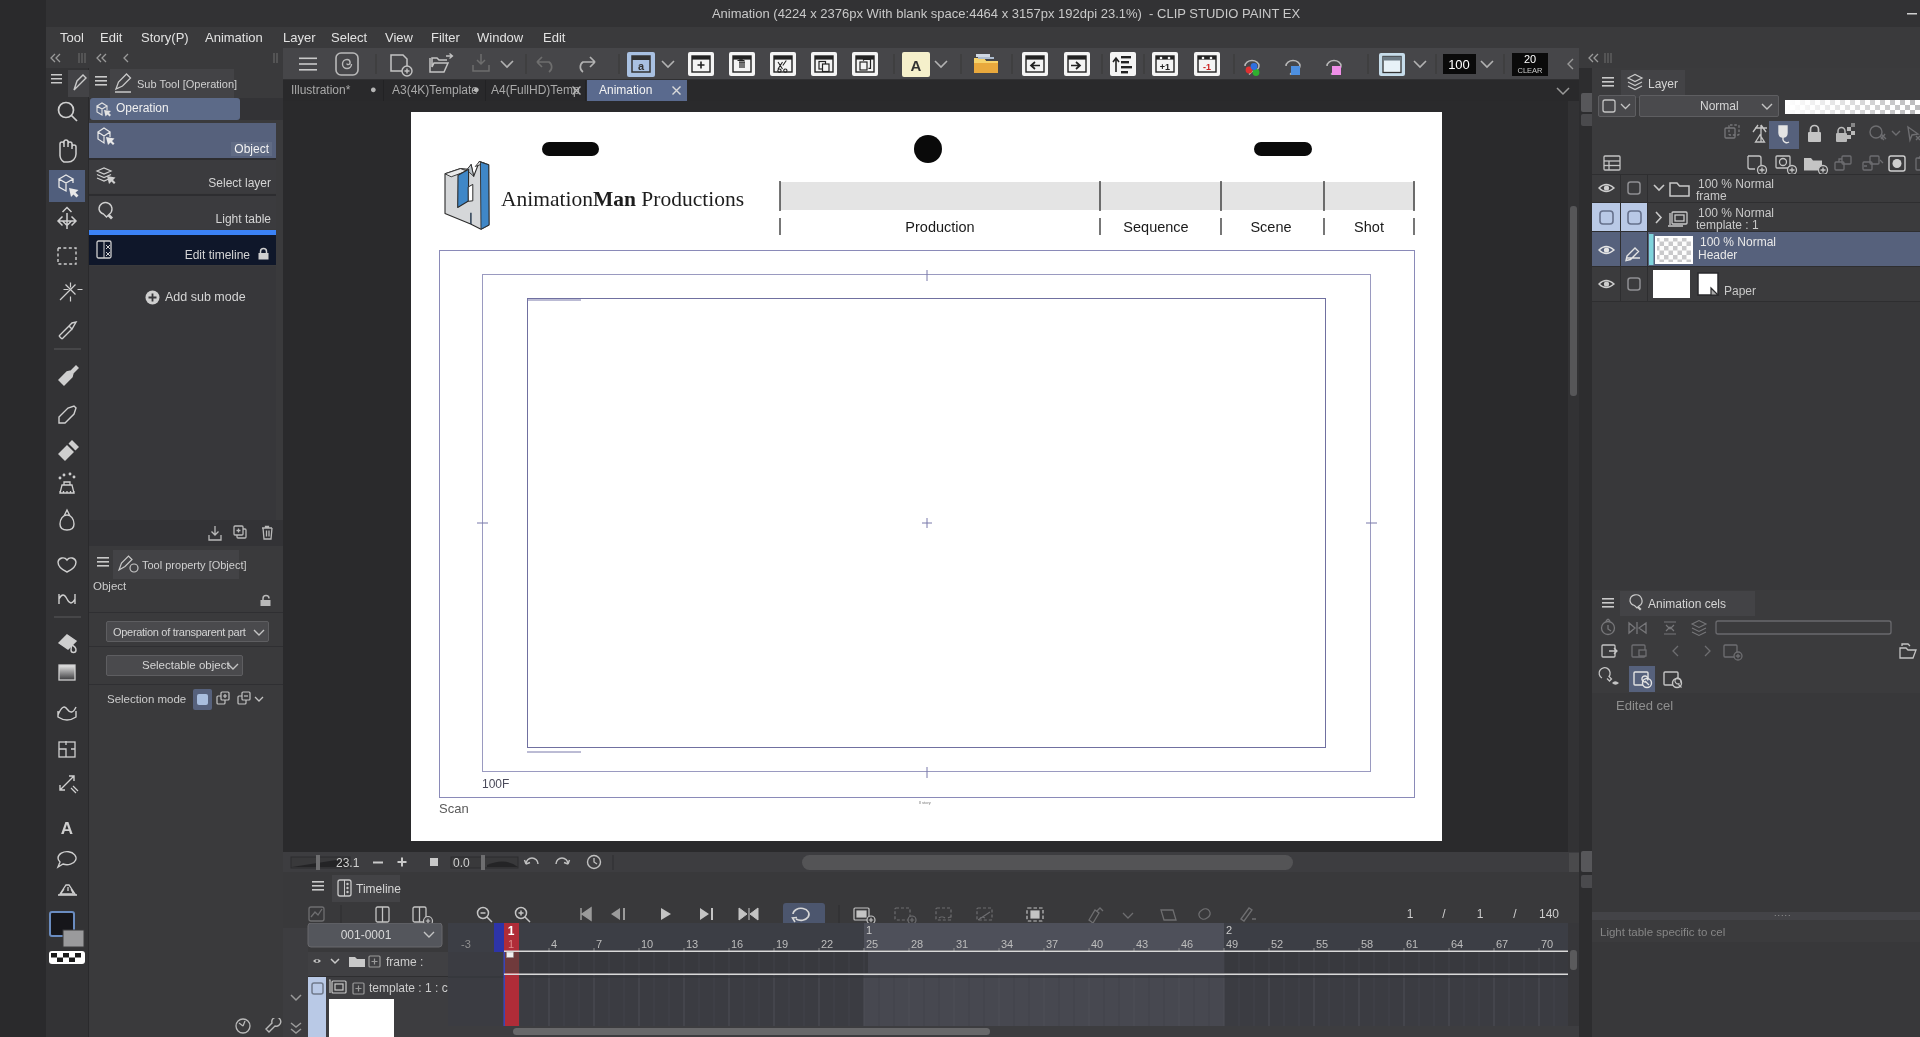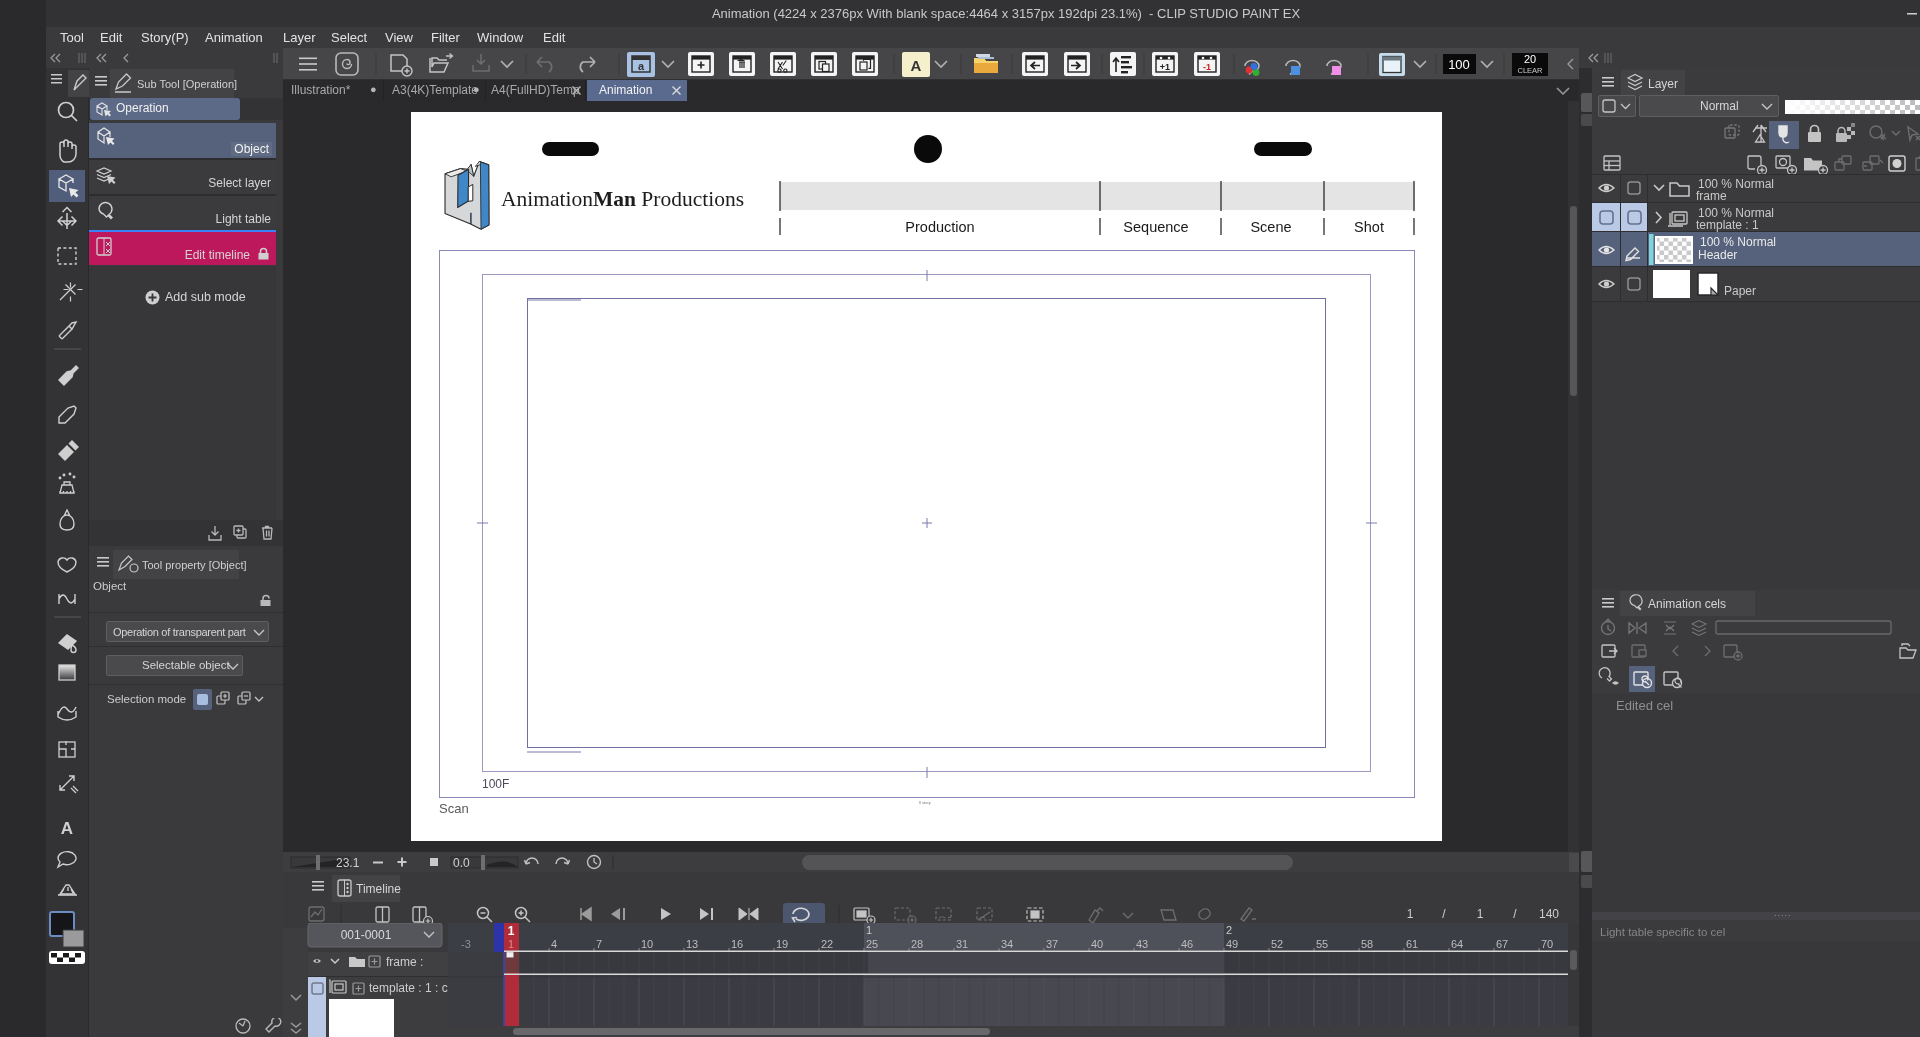--- a/index.html
+++ b/index.html
@@ -362,21 +362,21 @@
         </svg>
       <span class="abs" style="right:5px;bottom:3px;font-size:12px;color:#d5d5d5">Select layer</span>
     </div>
     <div class="abs" style="left:0;top:126px;width:187px;height:35px;background:#3b3b3e;border-top:2px solid #2d2d30">
       <svg class="abs" style="left:4px;top:3px" width="24" height="22">
           <path d="M6 10 a6.5 6.5 0 1 1 10 5.5 l-2.5 2.5 -3 -3 a6.5 6.5 0 0 1 -4.5 -5 z" stroke="#cfcfcf" stroke-width="1.4" fill="none"></path>
           <path d="M14.5 17 l3.5 3.5 l2 -2 l-3.5 -3.5 z" fill="#cfcfcf"></path>
         </svg>
       <span class="abs" style="right:5px;bottom:3px;font-size:12px;color:#d5d5d5">Light table</span>
     </div>
-    <div class="abs" style="left:0;top:162px;width:187px;height:35px;background:#be185d;border-top:2px solid #3b82f6">
+    <div class="abs" style="left:0;top:162px;width:187px;height:35px;background:#0f172a;border-top:5px solid #3b82f6">
       <svg class="abs" style="left:4px;top:3px" width="24" height="22">
           <rect x="4" y="3" width="14" height="17" rx="1.5" fill="none" stroke="#cfcfcf" stroke-width="1.3"></rect>
           <line x1="11" y1="3" x2="11" y2="20" stroke="#cfcfcf"></line>
           <path d="M13 7 l2 2 l2 -2 m-4 4 l2 -2 l2 2 m-4 3 l2 2 l2 -2 m-4 4 l2 -2 l2 2" stroke="#cfcfcf" stroke-width="1" fill="none"></path>
         </svg>
       <span class="abs" style="right:26px;bottom:3px;font-size:12px;color:#d5d5d5">Edit timeline</span>
       <svg class="abs" style="right:6px;bottom:5px" width="13" height="13">
           <rect x="1.5" y="6" width="10" height="6.5" fill="#cfcfcf"></rect>
           <path d="M3.5 6 v-1.5 a3 3 0 0 1 6 0 v1.5" stroke="#cfcfcf" stroke-width="1.5" fill="none"></path>
         </svg>

